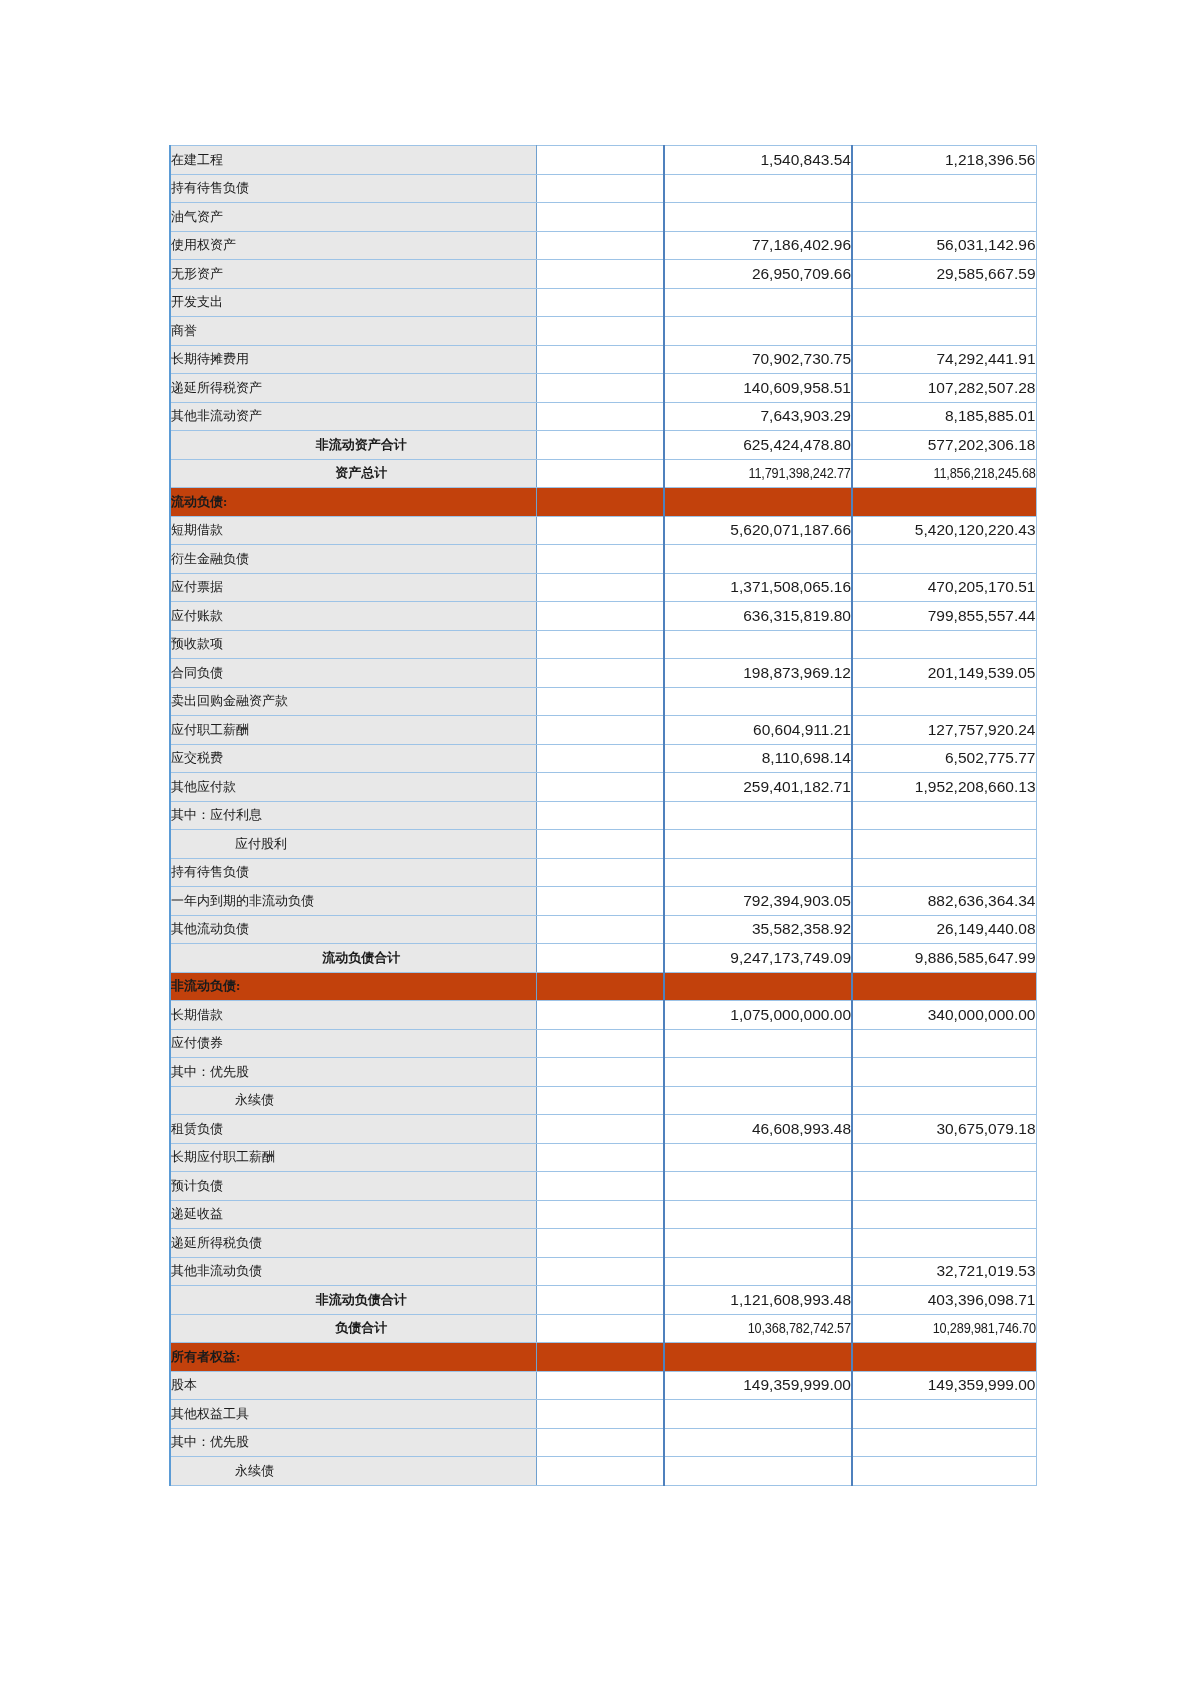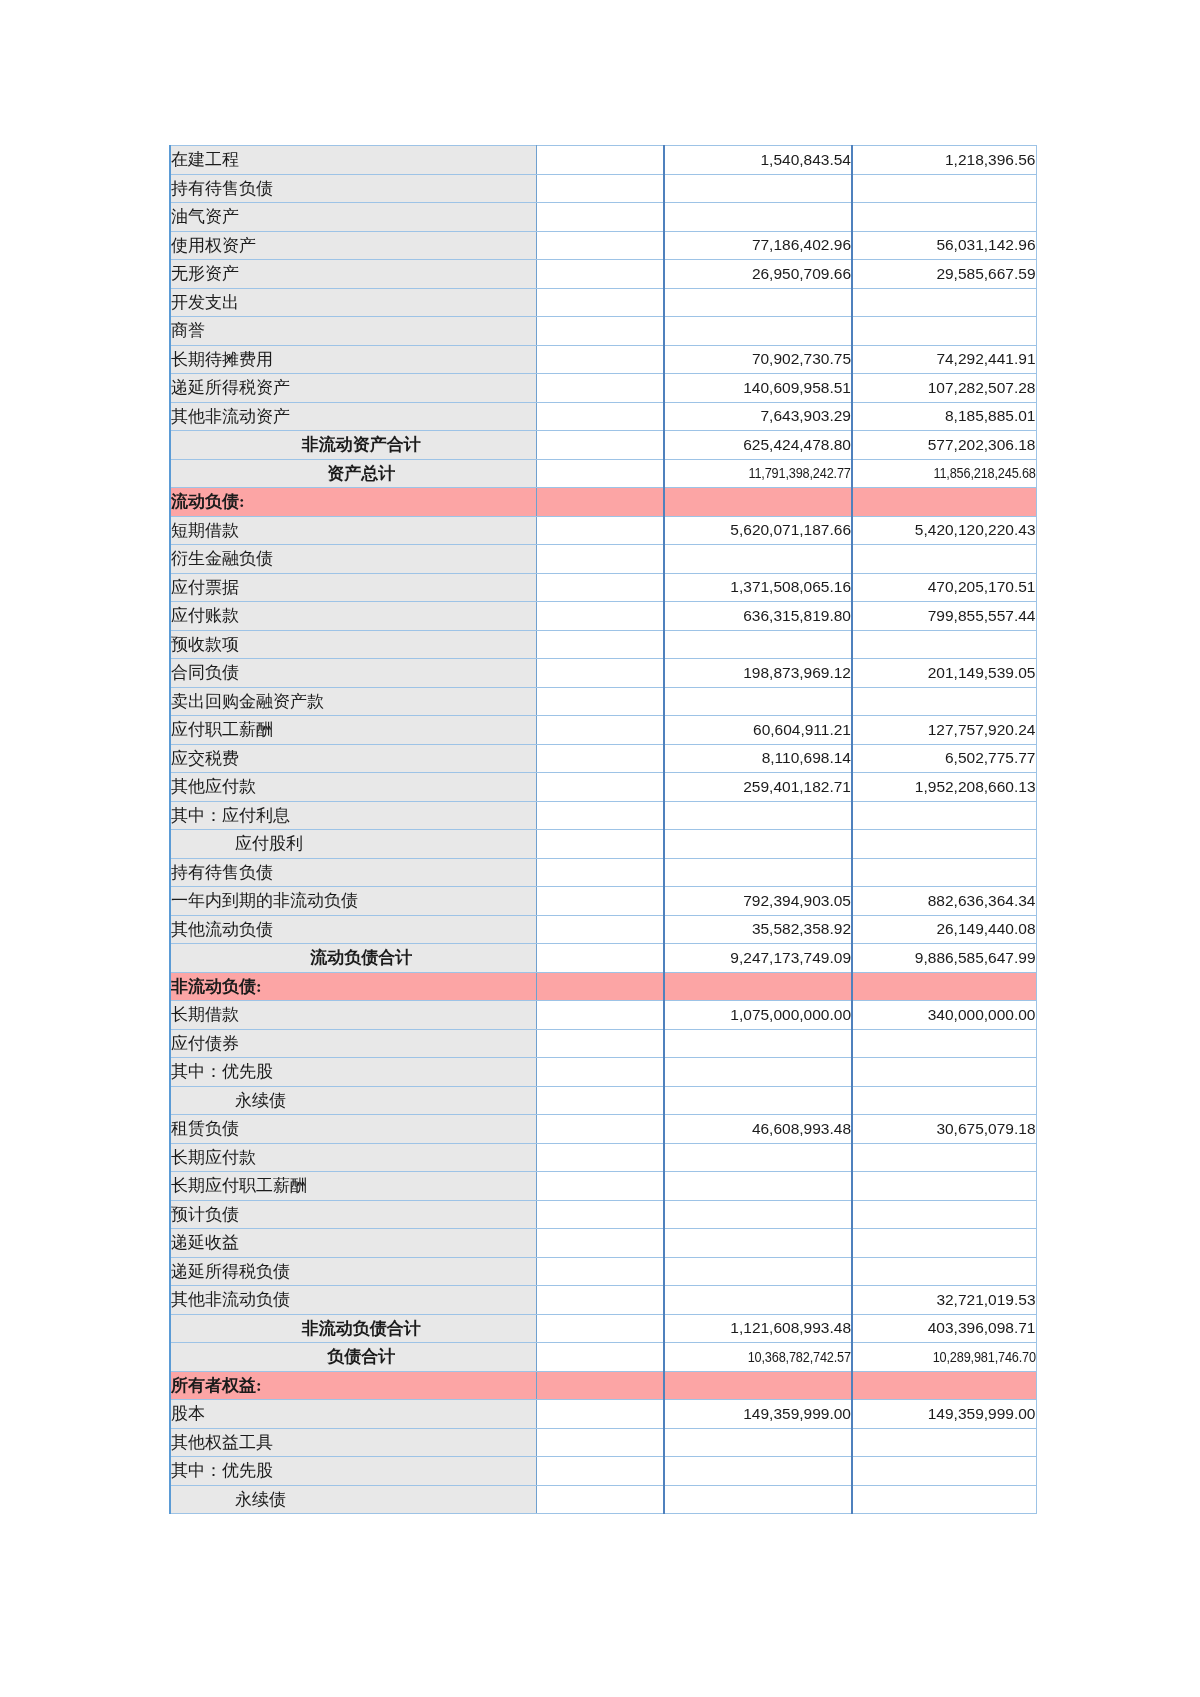--- a/index.html
+++ b/index.html
@@ -27,38 +27,38 @@
     border-bottom:1px solid #9dc3e6;
     color:#1b1b1b;
     overflow:hidden;
     white-space:nowrap;
     vertical-align:middle;
   }
   td.label{
     background:#e8e8e8;
     padding-left:11px;
     font-family:"Liberation Serif","DejaVu Serif",serif;
-    font-size:17px;
+    font-size:13px;
     border-left:2px solid #5b9bd5;
     border-right:1px solid #6fa0cf;
   }
   td.note{
     background:#ffffff;
     border-right:2px solid #4f81bd;
   }
   td.num{
     background:#ffffff;
     text-align:right;
     padding-right:7px;
     font-size:15.5px;
   }
   td.v1{border-right:2px solid #4f81bd;}
   td.v2{border-right:1px solid #9dc3e6;}
 
-  tr.section td{background:#fca5a5;}
+  tr.section td{background:#c2410c;}
   tr.section td.label{font-weight:bold;}
   tr.subtotal td.label{
     font-weight:bold;
     text-align:center;
     padding-left:16px;
   }
   td.label.indent{padding-left:64px;}
 
   .nval{display:inline-block;}
   .nval.condensed{
@@ -494,32 +494,20 @@
     <td class="note"></td>
     <td class="num v1">
       <span class="nval">46,608,993.48</span>
     </td>
     <td class="num v2">
       <span class="nval">30,675,079.18</span>
     </td>
   </tr>
         <tr class="item">
     <td class="label">
-      <span class="ltext">长期应付款</span>
-    </td>
-    <td class="note"></td>
-    <td class="num v1">
-      <span class="nval"></span>
-    </td>
-    <td class="num v2">
-      <span class="nval"></span>
-    </td>
-  </tr>
-        <tr class="item">
-    <td class="label">
       <span class="ltext">长期应付职工薪酬</span>
     </td>
     <td class="note"></td>
     <td class="num v1">
       <span class="nval"></span>
     </td>
     <td class="num v2">
       <span class="nval"></span>
     </td>
   </tr>

